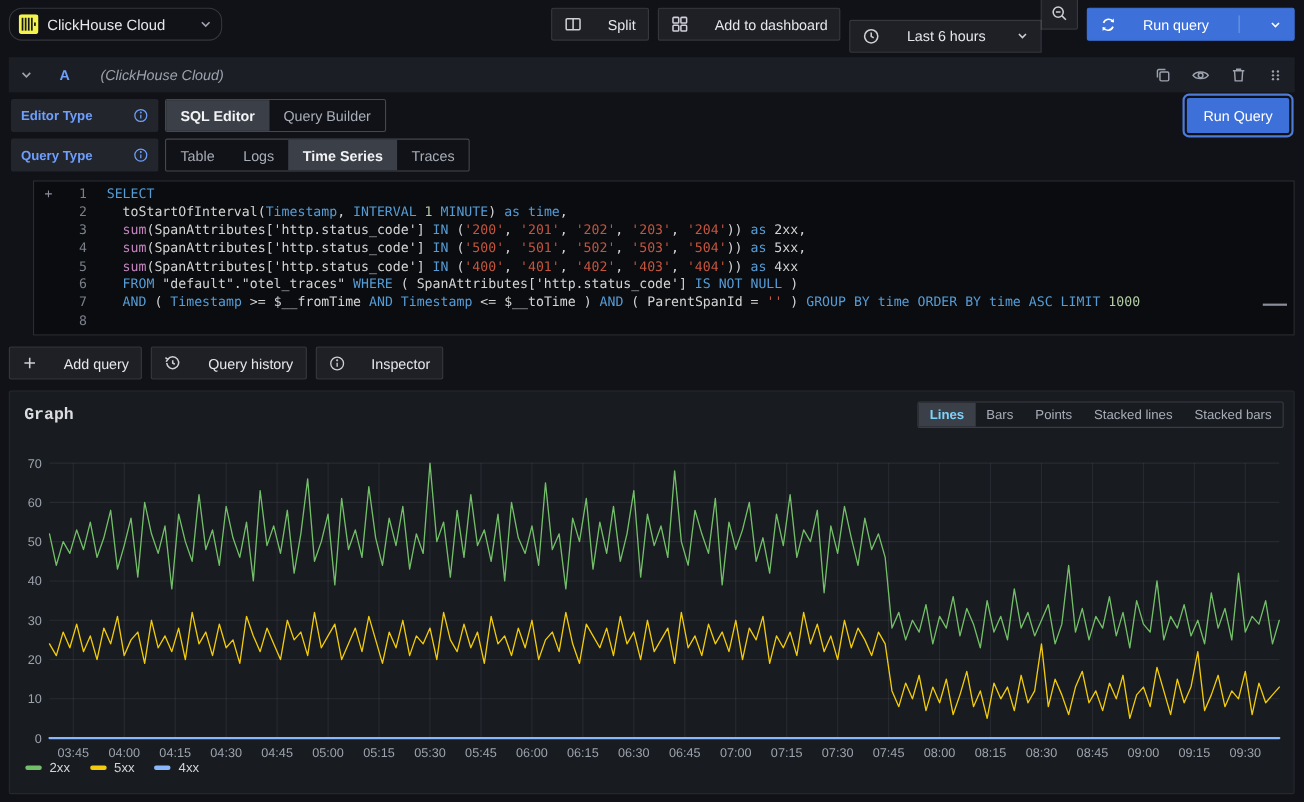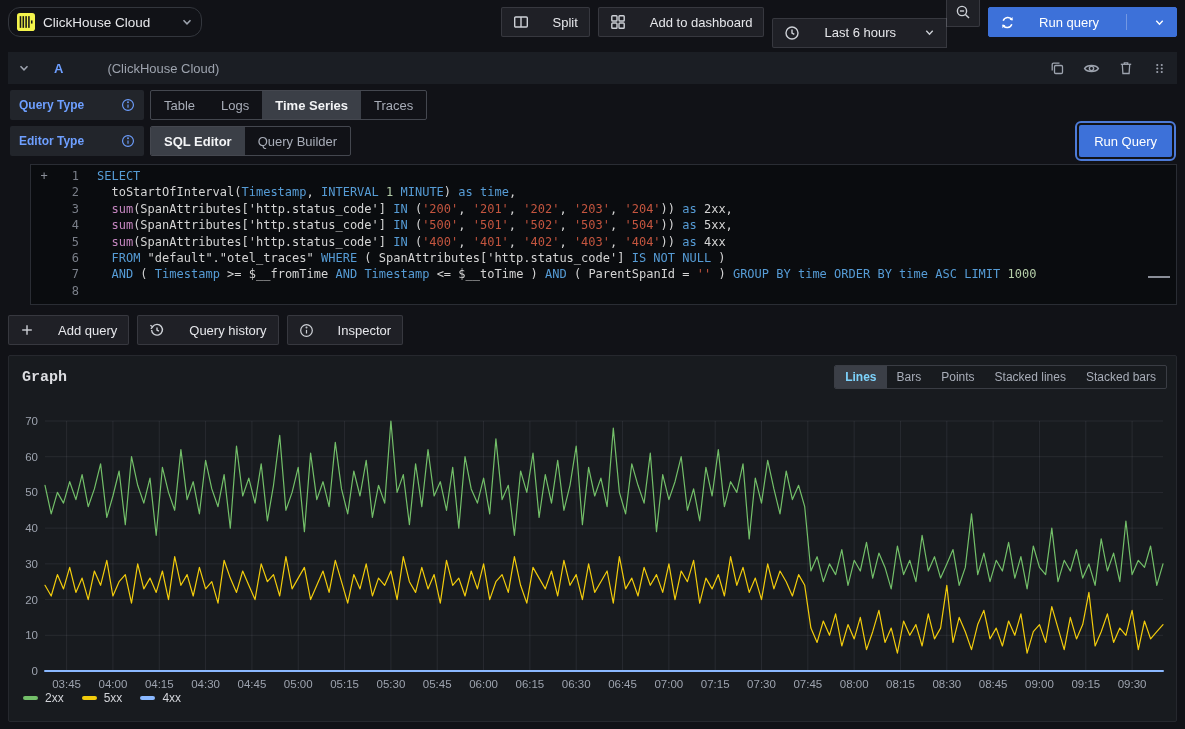--- a/index.html
+++ b/index.html
@@ -32,21 +32,21 @@
   .tp-group { display:flex; }
   .tp-group .btn:first-child { border-top-right-radius:0; border-bottom-right-radius:0;margin-top:21px; }
   .tp-group .btn:last-child { margin-left:-1px; border-top-left-radius:0; border-bottom-left-radius:0; padding:0 8px; }
   .btn .vdiv { width:1px; height:16px; background:rgba(255,255,255,0.28); margin:0 3px; }
 
   
   .query-section { position:absolute; left:8px; right:8px; top:52px; }
   .q-header { display:flex; align-items:center; height:32px; background:#1B1E24; padding:0 10px; gap:12px; }
   .q-header .chev { color:#9DA3AE; display:flex; cursor:pointer; }
   .q-ref { color:#6E9FFF; font-weight:700; font-size:13px; margin-left:12px; cursor:pointer; }
-  .q-hint { color:#9DA3AE; font-size:13px; margin-left:32px; }
+  .q-hint { color:#9DA3AE; font-style:italic; font-size:13px; margin-left:16px; }
   .q-icons { margin-left:auto; display:flex; gap:18px; color:#9DA3AE; align-items:center; }
   .q-icons .qi { display:flex; cursor:pointer; }
 
   .q-row { display:flex; align-items:center; margin-top:6px; position:relative; padding-left:2px; }
   .chip {
     display:flex; align-items:center; width:134px; height:30px; background:#22252B;
     border-radius:2px; padding:0 9px; color:#6E9FFF; font-size:12px; font-weight:700;
   }
   .chip .info { margin-left:auto; display:flex; color:#6E9FFF; cursor:pointer; }
   .seg { display:inline-flex; align-items:stretch; border:1px solid #44474F; border-radius:2px; margin-left:6px; height:30px; background:#111217; overflow:hidden; }
@@ -222,53 +222,53 @@
             <circle cx="10.4" cy="8" r="1.15"></circle>
             <circle cx="5.6" cy="11.7" r="1.15"></circle>
             <circle cx="10.4" cy="11.7" r="1.15"></circle>
           </svg>
       </span>
     </span>
   </div>
 
   <div class="q-row">
     <div class="chip">
+      <span>Editor Type</span>
+      <span class="info">
+        <svg width="14" height="14" viewBox="0 0 16 16" fill="none" stroke="currentColor" stroke-width="1.3">
+            <circle cx="8" cy="8" r="6.2"></circle>
+            <line x1="8" y1="7.3" x2="8" y2="11.2"></line>
+            <circle cx="8" cy="4.9" r="0.4" fill="currentColor"></circle>
+          </svg>
+      </span>
+    </div>
+    <div class="seg">
+      <button class="active">SQL Editor</button>
+      <button>Query Builder</button>
+    </div>
+    <button class="run-query2">Run Query</button>
+  </div>
+
+  <div class="q-row">
+    <div class="chip">
       <span>Query Type</span>
       <span class="info">
         <svg width="14" height="14" viewBox="0 0 16 16" fill="none" stroke="currentColor" stroke-width="1.3">
             <circle cx="8" cy="8" r="6.2"></circle>
             <line x1="8" y1="7.3" x2="8" y2="11.2"></line>
             <circle cx="8" cy="4.9" r="0.4" fill="currentColor"></circle>
           </svg>
       </span>
     </div>
     <div class="seg">
       <button>Table</button>
       <button>Logs</button>
       <button class="active">Time Series</button>
       <button>Traces</button>
     </div>
-  </div>
-
-  <div class="q-row">
-    <div class="chip">
-      <span>Editor Type</span>
-      <span class="info">
-        <svg width="14" height="14" viewBox="0 0 16 16" fill="none" stroke="currentColor" stroke-width="1.3">
-            <circle cx="8" cy="8" r="6.2"></circle>
-            <line x1="8" y1="7.3" x2="8" y2="11.2"></line>
-            <circle cx="8" cy="4.9" r="0.4" fill="currentColor"></circle>
-          </svg>
-      </span>
-    </div>
-    <div class="seg">
-      <button class="active">SQL Editor</button>
-      <button>Query Builder</button>
-    </div>
-    <button class="run-query2">Run Query</button>
   </div>
 
   <div class="code-editor">
     <div id="code-lines">
         <div class="code-line"><span class="gut-plus">+</span><span class="line-num">1</span><span class="line-text"><span class="tok-kw">SELECT</span></span></div>
         <div class="code-line"><span class="gut-plus"></span><span class="line-num">2</span><span class="line-text"><span class="tok-id">  toStartOfInterval(</span><span class="tok-kw">Timestamp</span><span class="tok-id">, </span><span class="tok-kw">INTERVAL</span><span class="tok-id"> </span><span class="tok-num">1</span><span class="tok-id"> </span><span class="tok-kw">MINUTE</span><span class="tok-id">) </span><span class="tok-kw">as</span><span class="tok-id"> </span><span class="tok-kw">time</span><span class="tok-id">,</span></span></div>
         <div class="code-line"><span class="gut-plus"></span><span class="line-num">3</span><span class="line-text"><span class="tok-id">  </span><span class="tok-fn">sum</span><span class="tok-id">(SpanAttributes['http.status_code'] </span><span class="tok-kw">IN</span><span class="tok-id"> (</span><span class="tok-str">'200'</span><span class="tok-id">, </span><span class="tok-str">'201'</span><span class="tok-id">, </span><span class="tok-str">'202'</span><span class="tok-id">, </span><span class="tok-str">'203'</span><span class="tok-id">, </span><span class="tok-str">'204'</span><span class="tok-id">)) </span><span class="tok-kw">as</span><span class="tok-id"> 2xx,</span></span></div>
         <div class="code-line"><span class="gut-plus"></span><span class="line-num">4</span><span class="line-text"><span class="tok-id">  </span><span class="tok-fn">sum</span><span class="tok-id">(SpanAttributes['http.status_code'] </span><span class="tok-kw">IN</span><span class="tok-id"> (</span><span class="tok-str">'500'</span><span class="tok-id">, </span><span class="tok-str">'501'</span><span class="tok-id">, </span><span class="tok-str">'502'</span><span class="tok-id">, </span><span class="tok-str">'503'</span><span class="tok-id">, </span><span class="tok-str">'504'</span><span class="tok-id">)) </span><span class="tok-kw">as</span><span class="tok-id"> 5xx,</span></span></div>
         <div class="code-line"><span class="gut-plus"></span><span class="line-num">5</span><span class="line-text"><span class="tok-id">  </span><span class="tok-fn">sum</span><span class="tok-id">(SpanAttributes['http.status_code'] </span><span class="tok-kw">IN</span><span class="tok-id"> (</span><span class="tok-str">'400'</span><span class="tok-id">, </span><span class="tok-str">'401'</span><span class="tok-id">, </span><span class="tok-str">'402'</span><span class="tok-id">, </span><span class="tok-str">'403'</span><span class="tok-id">, </span><span class="tok-str">'404'</span><span class="tok-id">)) </span><span class="tok-kw">as</span><span class="tok-id"> 4xx</span></span></div>
         <div class="code-line"><span class="gut-plus"></span><span class="line-num">6</span><span class="line-text"><span class="tok-id">  </span><span class="tok-kw">FROM</span><span class="tok-id"> "default"."otel_traces" </span><span class="tok-kw">WHERE</span><span class="tok-id"> ( SpanAttributes['http.status_code'] </span><span class="tok-kw">IS NOT NULL</span><span class="tok-id"> )</span></span></div>

